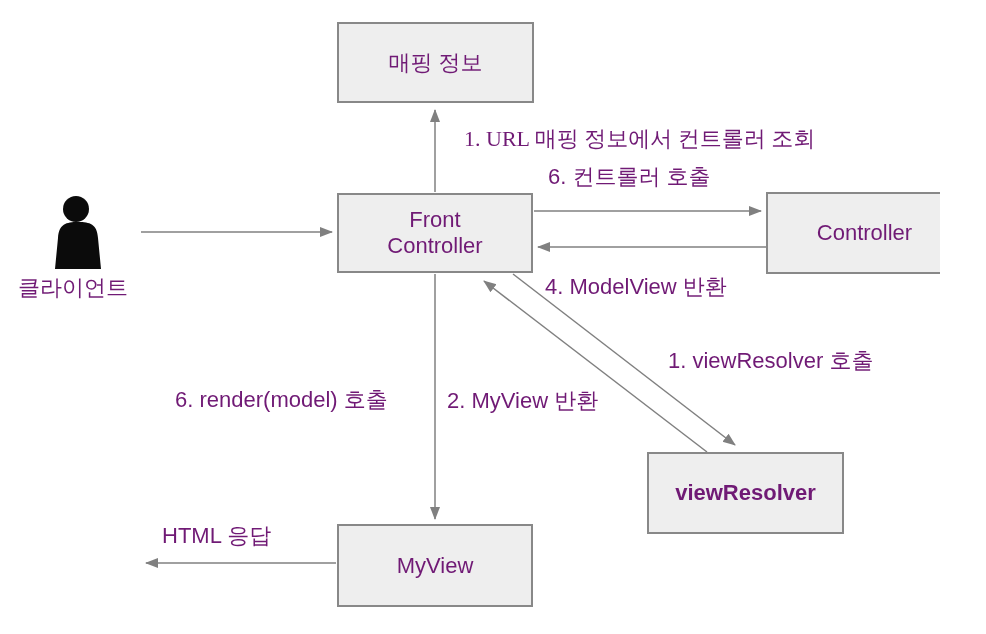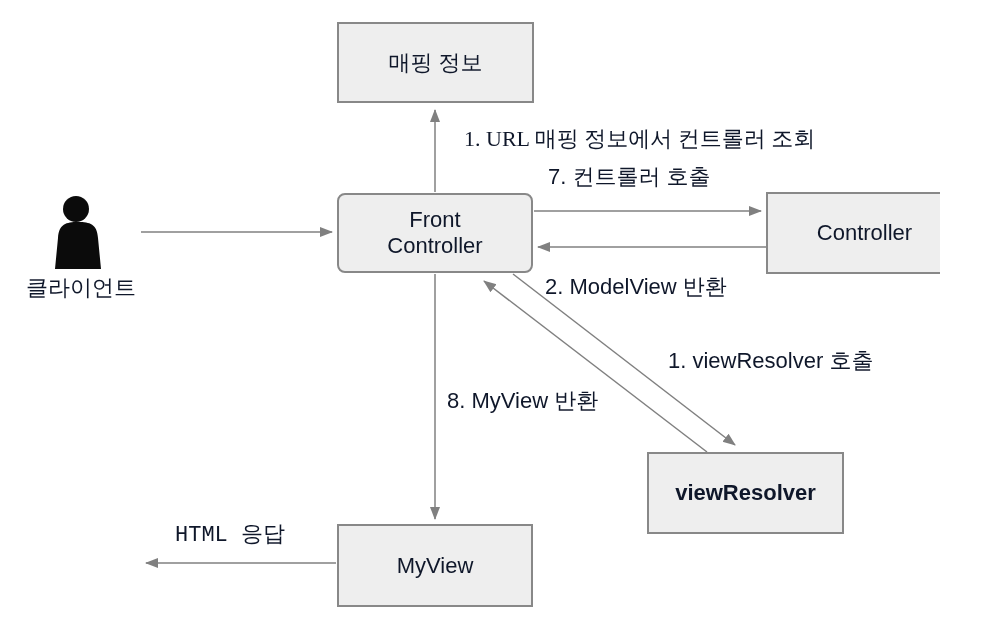--- a/index.html
+++ b/index.html
@@ -6,21 +6,21 @@
     margin: 0;
     padding: 0;
     background: #ffffff;
   }
   .canvas {
     position: relative;
     width: 940px;
     height: 634px;
     background: #ffffff;
     font-family: "Liberation Sans", "DejaVu Sans", sans-serif;
-    color: #0f172a;
+    color: #701a75;
     overflow: hidden;
   }
   .arrow-layer {
     position: absolute;
     left: 0; top: 0;
     width: 986px; height: 634px;
   }
   .node {
     position: absolute;
     box-sizing: border-box;
@@ -28,39 +28,39 @@
     border: 2px solid #888888;
     display: flex;
     align-items: center;
     justify-content: center;
     text-align: center;
     font-size: 22px;
     line-height: 26px;
     white-space: pre-line;
   }
   .box-mapping       { left: 337px; top: 22px;  width: 197px; height: 81px; }
-  .box-front         { left: 337px; top: 193px; width: 196px; height: 80px; border-radius: 8px; }
+  .box-front         { left: 337px; top: 193px; width: 196px; height: 80px; }
   .box-controller    { left: 766px; top: 192px; width: 197px; height: 82px; }
   .box-view-resolver { left: 647px; top: 452px; width: 197px; height: 82px; font-weight: bold; }
   .box-my-view       { left: 337px; top: 524px; width: 196px; height: 83px; }
   .lbl {
     position: absolute;
     font-size: 22px;
     line-height: 24px;
     white-space: nowrap;
   }
   .lbl-step1 { left: 464px; top: 127px; font-family: Liberation Serif, serif; }
   .lbl-step2 { left: 548px; top: 165px; }
   .lbl-step3 { left: 545px; top: 275px; }
   .lbl-step4 { left: 668px; top: 349px; }
   .lbl-step5 { left: 447px; top: 389px; }
   .lbl-step6 { left: 175px; top: 388px; }
   .lbl-http  { left: 182px; top: 192px; }
-  .lbl-html  { left: 175px; top: 524px; font-family: Liberation Mono, monospace; }
-  .lbl-client { left: 18px; top: 276px; margin-left: 8px; }
+  .lbl-html  { left: 162px; top: 524px; }
+  .lbl-client { left: 18px; top: 276px; }
 </style>
 </head>
 <body>
 
 <div class="canvas">
 
   <svg class="arrow-layer" viewBox="0 0 986 634" xmlns="http://www.w3.org/2000/svg">
     <defs>
       <marker id="ah" markerUnits="userSpaceOnUse" markerWidth="14" markerHeight="12" refX="12" refY="5" orient="auto">
         <path d="M0,0 L13,5 L0,10 Z" fill="#808080"></path>
@@ -83,20 +83,21 @@
   </svg>
 
   <div class="node box-mapping">매핑 정보</div>
   <div class="node box-front">Front
 Controller</div>
   <div class="node box-controller">Controller</div>
   <div class="node box-view-resolver">viewResolver</div>
   <div class="node box-my-view">MyView</div>
 
   <div class="lbl lbl-step1">1. URL 매핑 정보에서 컨트롤러 조회</div>
-  <div class="lbl lbl-step2">7. 컨트롤러 호출</div>
-  <div class="lbl lbl-step3">2. ModelView 반환</div>
+  <div class="lbl lbl-step2">6. 컨트롤러 호출</div>
+  <div class="lbl lbl-step3">4. ModelView 반환</div>
   <div class="lbl lbl-step4">1. viewResolver 호출</div>
-  <div class="lbl lbl-step5">8. MyView 반환</div>
+  <div class="lbl lbl-step5">2. MyView 반환</div>
+  <div class="lbl lbl-step6">6. render(model) 호출</div>
   <div class="lbl lbl-html">HTML 응답</div>
   <div class="lbl lbl-client">클라이언트</div>
 
 </div>
 
 </body></html>

